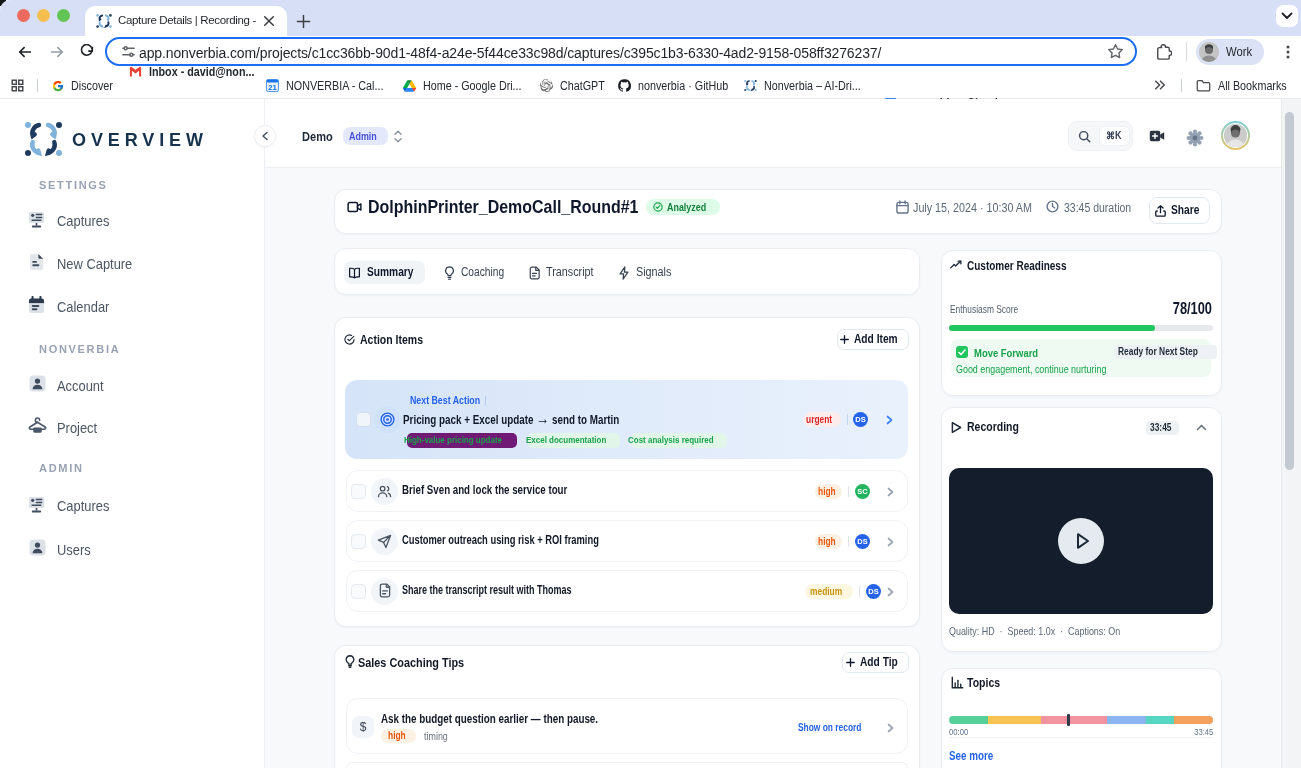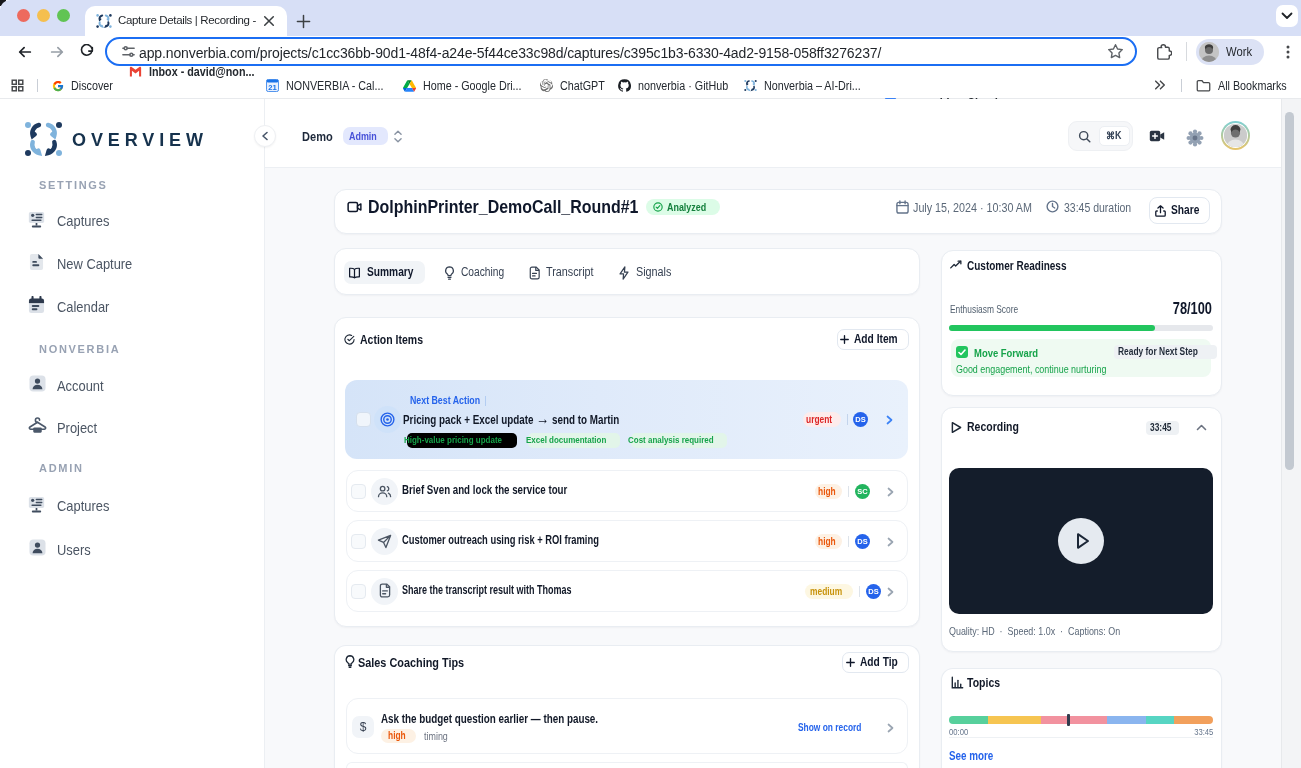--- a/index.html
+++ b/index.html
@@ -473,21 +473,21 @@
     <svg width="15" height="15" viewBox="0 0 16 16">
       <circle cx="8" cy="8" r="6.8" fill="none" stroke="#2563eb" stroke-width="1.5"></circle>
       <circle cx="8" cy="8" r="4" fill="none" stroke="#2563eb" stroke-width="1.5"></circle>
       <circle cx="8" cy="8" r="1.4" fill="#2563eb"></circle>
     </svg>
   </div>
 <div class="abs tx" style="left:410px;top:395px;font-size:10px;font-weight:bold;color:#2563eb;transform:scaleX(.88);">Next Best Action</div>
 <div class="abs" style="left:485px;top:396px;width:1px;height:10px;background:#b3cdf2;"></div>
 <div class="abs tx" style="left:403px;top:414px;font-size:12px;font-weight:bold;color:#111827;transform:scaleX(.82);">Pricing pack + Excel update <span style="font-size:16px;line-height:0;vertical-align:0px;">→</span> send to Martin</div>
 <div class="abs flex" style="left:407px;top:433px;gap:11px;">
-  <span class="pill" style="background:#000000;color:#16a34a;font-size:9.5px;height:15px;border-radius:5px;width:110px;">
+  <span class="pill" style="background:#701a75;color:#16a34a;font-size:9.5px;height:15px;border-radius:5px;width:110px;">
       <span class="tx" style="transform:scaleX(.84);">High-value pricing update</span>
     </span>
   <span class="pill" style="background:#e2f5e9;color:#16a34a;font-size:9.5px;height:15px;border-radius:5px;width:92px;">
       <span class="tx" style="transform:scaleX(.84);">Excel documentation</span>
     </span>
   <span class="pill" style="background:#e2f5e9;color:#16a34a;font-size:9.5px;height:15px;border-radius:5px;width:96px;">
       <span class="tx" style="transform:scaleX(.84);">Cost analysis required</span>
     </span>
 </div>
 <div class="abs pill" style="left:803px;top:412px;width:38px;height:15px;background:#fdecec;color:#dc2626;font-size:10px;">

